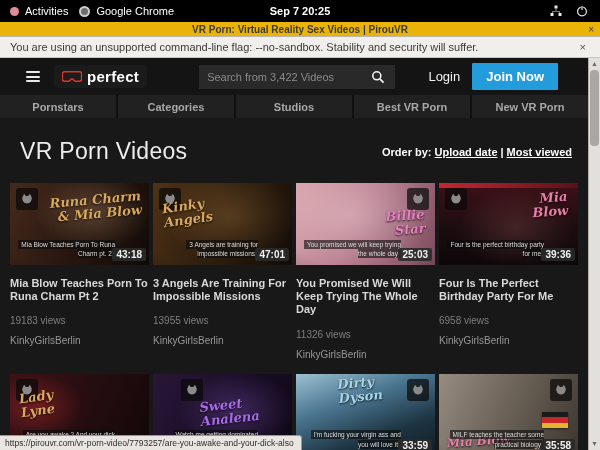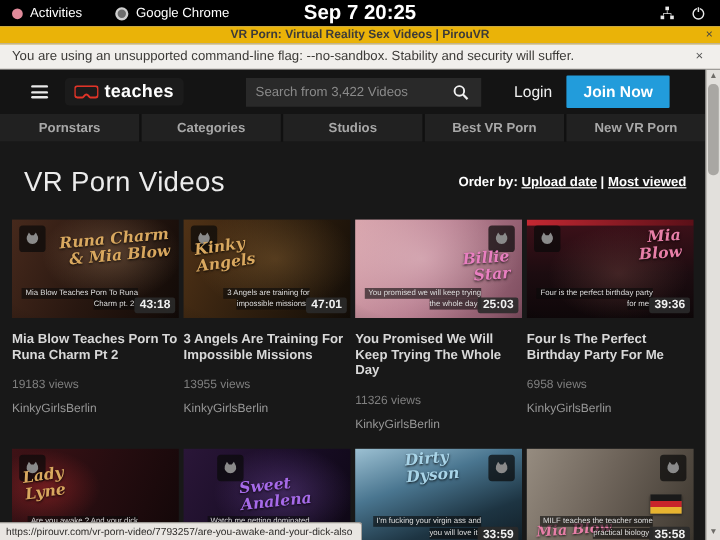--- a/index.html
+++ b/index.html
@@ -3,23 +3,23 @@
 <meta charset="utf-8">
 <style>
   *{margin:0;padding:0;box-sizing:border-box;}
   html,body{width:600px;height:450px;overflow:hidden;}
   body{font-family:"Liberation Sans",sans-serif;background:#fff;position:relative;}
 
   
   .gnome-bar{height:22px;background:#000;color:#fff;display:flex;align-items:center;position:relative;font-size:11px;}
   .gb-left{display:flex;align-items:center;gap:6px;margin-left:10px;}
   .dot-icon{width:9px;height:9px;border-radius:50%;background:#e08a9a;display:inline-block;}
-  .chrome-group{display:flex;align-items:center;gap:6px;margin-left:28px;}
+  .chrome-group{display:flex;align-items:center;gap:6px;margin-left:11px;}
   .chrome-icon{width:11px;height:11px;border-radius:50%;border:2.5px solid #cfcfcf;background:#6d6d6d;display:inline-block;}
-  .gb-clock{position:absolute;left:0;right:0;text-align:center;font-weight:bold;font-size:17px;pointer-events:none;}
+  .gb-clock{position:absolute;left:0;right:0;text-align:center;font-weight:bold;font-size:11px;pointer-events:none;}
   .gb-right{margin-left:auto;display:flex;align-items:center;gap:14px;margin-right:12px;}
   .gb-right svg{display:block;}
 
   
   .tab-bar{height:15px;background:#eab308;border-bottom:1px solid #b9b5af;display:flex;align-items:center;justify-content:center;position:relative;}
   .tab-title{font-size:10px;font-weight:bold;color:#3d3b38;}
   .tab-close{position:absolute;right:6px;top:0;font-size:10px;color:#444;cursor:default;line-height:15px;}
 
   
   .infobar{height:21px;background:#f1efec;border-bottom:1px solid #c9c6c1;display:flex;align-items:center;padding:0 10px;}
@@ -137,21 +137,21 @@
     <div class="site-header">
       <div class="hamburger">
           <span></span>
           <span></span>
           <span></span>
         </div>
       <div class="logo">
         <svg width="20" height="12" viewBox="0 0 20 12">
             <path d="M2.5 0.8 h15 a2.2 2.2 0 0 1 2.2 2.2 v5 a2.2 2.2 0 0 1 -2.2 2.2 h-4.2 c-1.2 0 -1.6 -2.4 -3.3 -2.4 c-1.7 0 -2.1 2.4 -3.3 2.4 h-4.2 a2.2 2.2 0 0 1 -2.2 -2.2 v-5 a2.2 2.2 0 0 1 2.2 -2.2 z" fill="none" stroke="#e03428" stroke-width="1.6"></path>
           </svg>
-        <span class="logo-text">teaches</span>
+        <span class="logo-text">perfect</span>
       </div>
       <div class="search-box">
         <input type="text" placeholder="Search from 3,422 Videos" style="">
         <div class="search-btn">
           <svg width="14" height="14" viewBox="0 0 14 14">
               <circle cx="5.8" cy="5.8" r="4" fill="none" stroke="#f0f0f0" stroke-width="1.6"></circle>
               <line x1="8.8" y1="8.8" x2="12.6" y2="12.6" stroke="#f0f0f0" stroke-width="1.8"></line>
             </svg>
         </div>
       </div>

